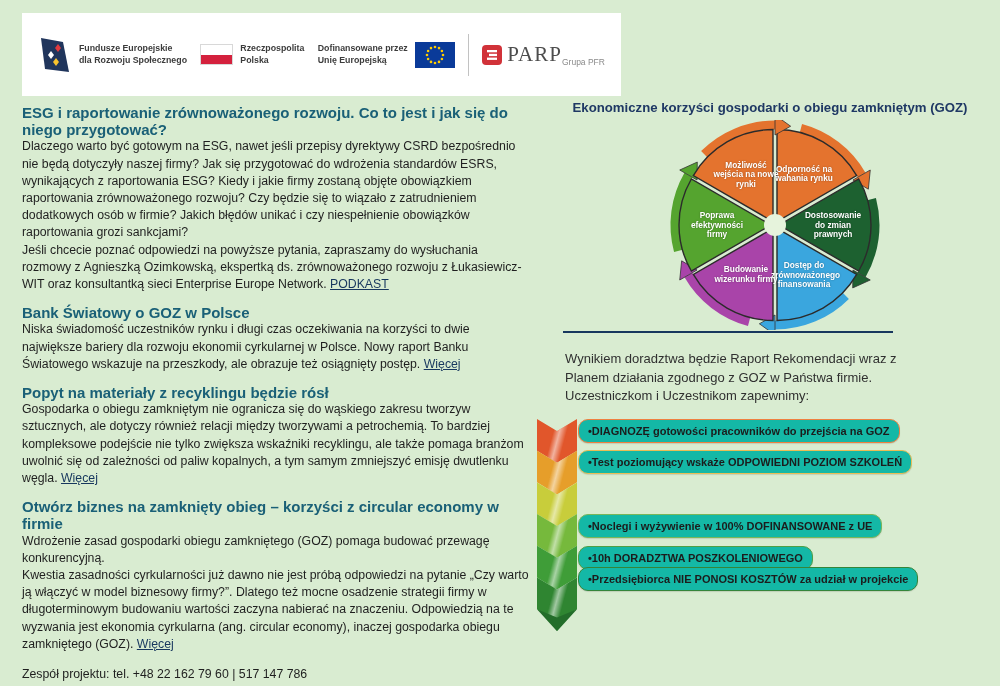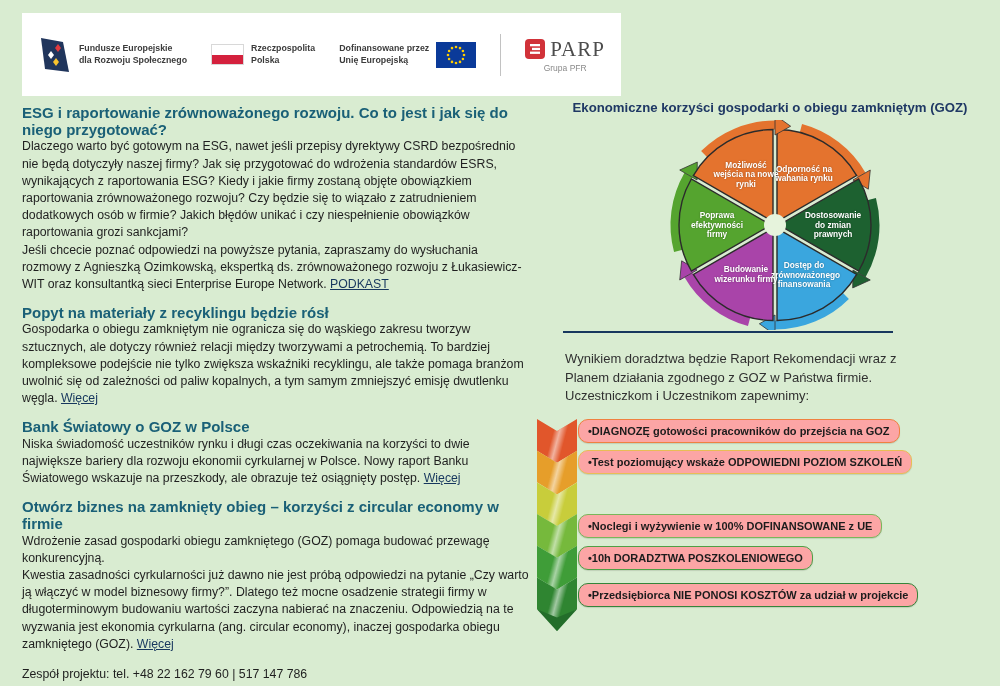--- a/index.html
+++ b/index.html
@@ -9,21 +9,21 @@
   
   .header-card{position:absolute;left:22px;top:13px;width:599px;height:83px;background:#ffffff;
     display:flex;align-items:center;justify-content:space-between;padding:0 16px;box-sizing:border-box;}
   .logo-group{display:flex;align-items:center;gap:7px;}
   .logo-text{font-size:8.8px;font-weight:bold;color:#3c3c3c;line-height:1.3;}
   .logo-text.right{}
   .pl-flag{width:33px;height:21px;border:1px solid #d8d8d8;box-sizing:border-box;}
   .pl-flag .w{height:50%;background:#fff;}
   .pl-flag .r{height:50%;background:#d4213d;}
   .vsep{width:1px;height:42px;background:#c2c2c2;}
-  .parp-block{display:flex;flex-direction:column;align-items:center;}
+  .parp-block{display:flex;align-items:flex-end;}
   .parp-row{display:flex;align-items:center;gap:5px;}
   .parp-name{font-family:"Liberation Serif",serif;font-size:21px;color:#4d4d4d;letter-spacing:1px;}
   .parp-sub{font-size:8.5px;color:#8a8a8a;margin-top:1px;}
 
   
   .left-col{position:absolute;left:22px;top:104px;width:507px;font-size:12.3px;line-height:17.2px;color:#1f1f1f;}
   .left-col h3{margin:0;font-size:15px;line-height:17.2px;color:#1a6077;}
   .left-col section{margin:0 0 11px 0;}
   .left-col p{margin:0;}
   .left-col a{color:#17375e;font-weight:normal;}
@@ -41,21 +41,21 @@
     font-size:8.3px;font-weight:bold;color:#ffffff;line-height:1.15;text-shadow:0 0 2px rgba(0,0,0,.35);}
   .divider{position:absolute;left:563px;top:331px;width:330px;border-top:2px solid #17375e;}
   .advisory{position:absolute;left:565px;top:350px;width:348px;margin:0;font-size:13px;line-height:18.6px;color:#303030;}
 
   
   .benefits{position:absolute;left:537px;top:419px;width:450px;height:245px;}
   .chev{position:absolute;left:0;width:40px;height:43.7px;
     clip-path:polygon(0 0,50% 27.5%,100% 0,100% 72.5%,50% 100%,0 72.5%);}
   .chev-tip{position:absolute;left:0;width:40px;height:22px;
     clip-path:polygon(0 0,50% 38%,100% 0,50% 100%);}
-  .benefit-box{position:absolute;left:41px;height:24px;background:#fca5a5;border-radius:10px;
+  .benefit-box{position:absolute;left:41px;height:24px;background:#14b8a6;border-radius:10px;
     border:1.5px solid #999;box-sizing:border-box;display:flex;align-items:center;
     padding:0 9px;white-space:nowrap;font-size:11px;font-weight:bold;color:#1c1c1c;
     box-shadow:0 1px 1px rgba(0,0,0,.12);}
 </style>
 </head>
 <body>
 
 <div class="page">
 
   <div class="header-card">
@@ -124,27 +124,27 @@
   </div>
 
   <div class="left-col">
     <section>
       <h3>ESG i raportowanie zrównoważonego rozwoju. Co to jest i jak się do niego przygotować?</h3>
       <p>Dlaczego warto być gotowym na ESG, nawet jeśli przepisy dyrektywy CSRD bezpośrednio nie będą dotyczyły naszej firmy? Jak się przygotować do wdrożenia standardów ESRS, wynikających z raportowania ESG? Kiedy i jakie firmy zostaną objęte obowiązkiem raportowania zrównoważonego rozwoju? Czy będzie się to wiązało z zatrudnieniem dodatkowych osób w firmie? Jakich błędów unikać i czy niespełnienie obowiązków raportowania grozi sankcjami?</p>
       <p><span>Jeśli chcecie poznać odpowiedzi na powyższe pytania, zapraszamy do wysłuchania rozmowy z Agnieszką Ozimkowską, ekspertką ds. zrównoważonego rozwoju z Łukasiewicz-WIT oraz konsultantką sieci Enterprise Europe Network.</span> <a href="#">PODKAST</a></p>
     </section>
 
     <section>
+      <h3>Bank Światowy o GOZ w Polsce</h3>
+      <p><span>Niska świadomość uczestników rynku i długi czas oczekiwania na korzyści to dwie największe bariery dla rozwoju ekonomii cyrkularnej w Polsce. Nowy raport Banku Światowego wskazuje na przeszkody, ale obrazuje też osiągnięty postęp.</span> <a href="#">Więcej</a></p>
+    </section>
+
+    <section>
       <h3>Popyt na materiały z recyklingu będzie rósł</h3>
       <p><span>Gospodarka o obiegu zamkniętym nie ogranicza się do wąskiego zakresu tworzyw sztucznych, ale dotyczy również relacji między tworzywami a petrochemią. To bardziej kompleksowe podejście nie tylko zwiększa wskaźniki recyklingu, ale także pomaga branżom uwolnić się od zależności od paliw kopalnych, a tym samym zmniejszyć emisję dwutlenku węgla.</span> <a href="#">Więcej</a></p>
-    </section>
-
-    <section>
-      <h3>Bank Światowy o GOZ w Polsce</h3>
-      <p><span>Niska świadomość uczestników rynku i długi czas oczekiwania na korzyści to dwie największe bariery dla rozwoju ekonomii cyrkularnej w Polsce. Nowy raport Banku Światowego wskazuje na przeszkody, ale obrazuje też osiągnięty postęp.</span> <a href="#">Więcej</a></p>
     </section>
 
     <section>
       <h3>Otwórz biznes na zamknięty obieg – korzyści z circular economy w firmie</h3>
       <p>Wdrożenie zasad gospodarki obiegu zamkniętego (GOZ) pomaga budować przewagę konkurencyjną.</p>
       <p><span>Kwestia zasadności cyrkularności już dawno nie jest próbą odpowiedzi na pytanie „Czy warto ją włączyć w model biznesowy firmy?”. Dlatego też mocne osadzenie strategii firmy w długoterminowym budowaniu wartości zaczyna nabierać na znaczeniu. Odpowiedzią na te wyzwania jest ekonomia cyrkularna (ang. circular economy), inaczej gospodarka obiegu zamkniętego (GOZ).</span> <a href="#">Więcej</a></p>
     </section>
 
     <div class="contact">
       <div>Zespół projektu: tel. +48 22 162 79 60 | 517 147 786</div>
@@ -202,19 +202,19 @@
       <div class="chev" style="top: 63.4px; background: linear-gradient(105deg, rgba(255, 255, 255, 0) 38%, rgba(255, 255, 255, 0.55) 50%, rgba(255, 255, 255, 0) 64%), rgb(200, 205, 59);"></div>
       <div class="chev" style="top: 95.1px; background: linear-gradient(105deg, rgba(255, 255, 255, 0) 38%, rgba(255, 255, 255, 0.55) 50%, rgba(255, 255, 255, 0) 64%), rgb(118, 185, 60);"></div>
       <div class="benefit-box" style="top: 95.1px; border-color: rgb(121, 182, 90);">
         <span>•Noclegi i wyżywienie w 100% DOFINANSOWANE z UE</span>
       </div>
       <div class="chev" style="top: 126.8px; background: linear-gradient(105deg, rgba(255, 255, 255, 0) 38%, rgba(255, 255, 255, 0.55) 50%, rgba(255, 255, 255, 0) 64%), rgb(63, 157, 56);"></div>
       <div class="benefit-box" style="top: 126.8px; border-color: rgb(79, 159, 69);">
         <span>•10h DORADZTWA POSZKOLENIOWEGO</span>
       </div>
       <div class="chev" style="top: 158.5px; background: linear-gradient(105deg, rgba(255, 255, 255, 0) 38%, rgba(255, 255, 255, 0.55) 50%, rgba(255, 255, 255, 0) 64%), rgb(47, 133, 49);"></div>
-      <div class="benefit-box" style="top: 164px; border-color: rgb(53, 133, 58);">
+      <div class="benefit-box" style="top: 148px; border-color: rgb(53, 133, 58);">
         <span>•Przedsiębiorca NIE PONOSI KOSZTÓW za udział w projekcie</span>
       </div>
       <div class="chev-tip" style="top: 190.2px; background: rgb(35, 109, 42);"></div>
     </div>
 
 </div>
 
 </body></html>

